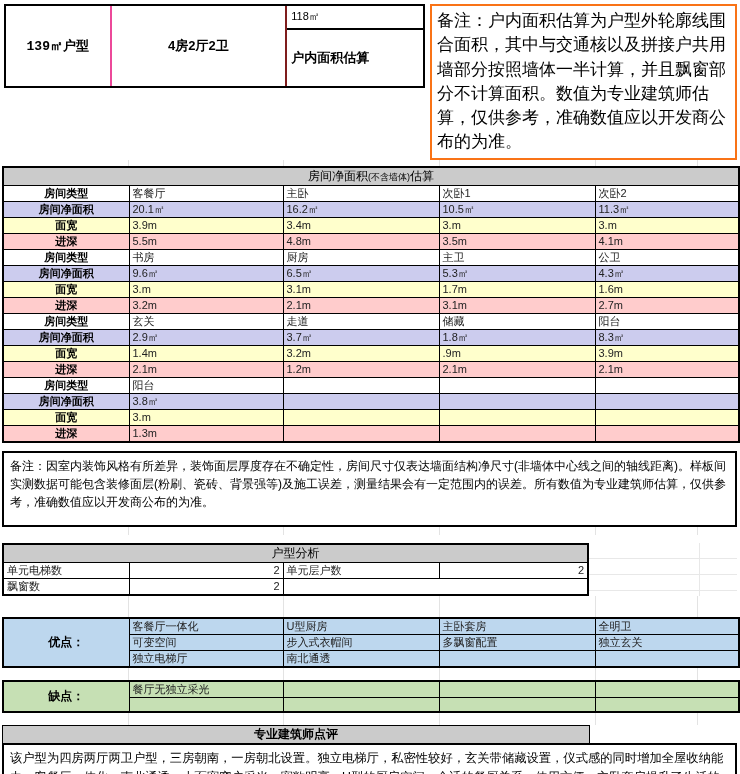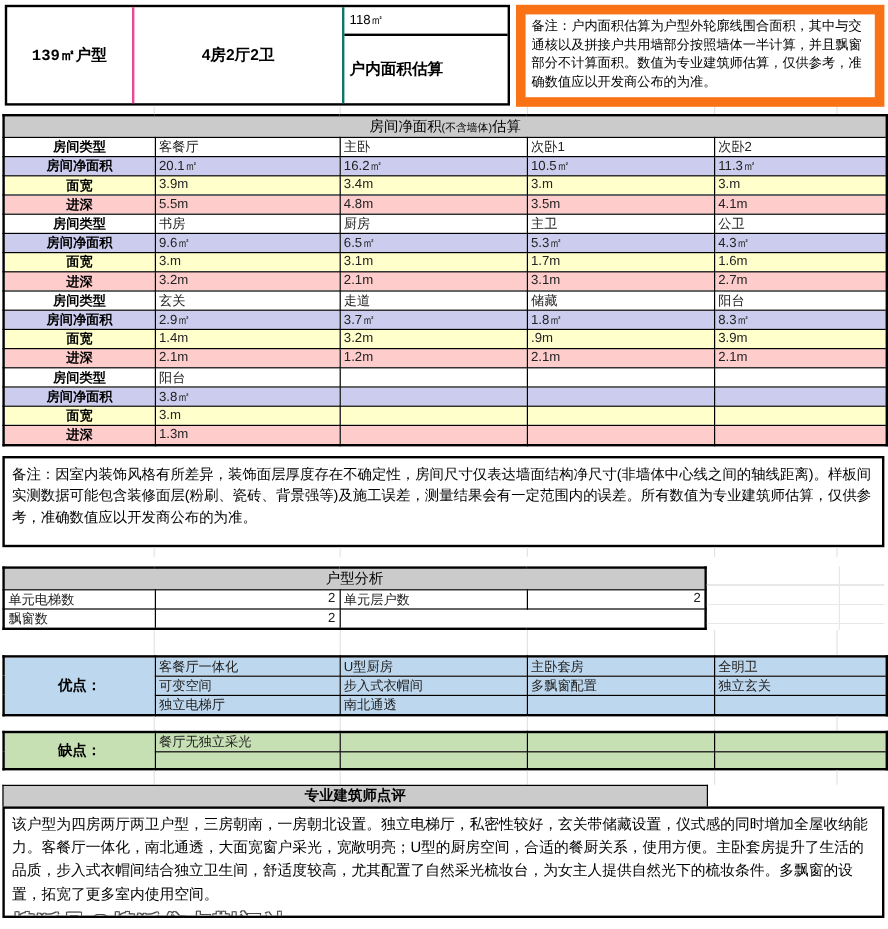--- a/index.html
+++ b/index.html
@@ -6,25 +6,25 @@
   html,body { margin:0; padding:0; }
   body {
     width:740px; height:774px; background:#fff; color:#000;
     font-family:"Liberation Sans","DejaVu Sans",sans-serif;
     font-size:11px; overflow:hidden; position:relative;
   }
   .top-wrap { display:flex; margin:4px 3px 0 4px; gap:5px; }
   .plan-box { display:flex; border:2px solid #000; height:84px; width:421px; background:#fff; }
   .plan-cell { display:flex; align-items:center; justify-content:center; font-weight:bold; font-size:13px; }
   .plan-size { width:108px; border-right:2px solid #ec4899;font-family:Liberation Mono, monospace; }
-  .plan-layout { width:180px; border-right:2px solid #0f766e; }
+  .plan-layout { width:180px; border-right:2px solid #7f1d1d; }
   .plan-area { width:139px; display:flex; flex-direction:column; }
   .plan-area-top { height:24px; border-bottom:2px solid #000; padding:3px 4px 0; font-size:11px; }
   .plan-area-bottom { flex:1; display:flex; align-items:center; padding:0 4px; font-weight:bold; font-size:13px; }
-  .head-note { flex:1; border:8px solid #f97316; padding:3px 5px; font-size:11px; line-height:1.43; }
+  .head-note { flex:1; border:2px solid #f97316; padding:3px 5px; font-size:17px; line-height:1.43; }
 
   .gap { height:6px; margin-left:2px; width:736px;
     background-image:linear-gradient(#e3e3e3,#e3e3e3),linear-gradient(#e3e3e3,#e3e3e3),linear-gradient(#e3e3e3,#e3e3e3),linear-gradient(#e3e3e3,#e3e3e3),linear-gradient(#e3e3e3,#e3e3e3);
     background-repeat:no-repeat; background-size:1px 100%;
     background-position:126px 0,281px 0,437px 0,593px 0,695px 0; }
   .gap.tall { height:21px; }
   .gap.mid { height:12px; }
   .gap.short { height:8px; }
 
   table { border-collapse:collapse; table-layout:fixed; margin-left:2px; }

